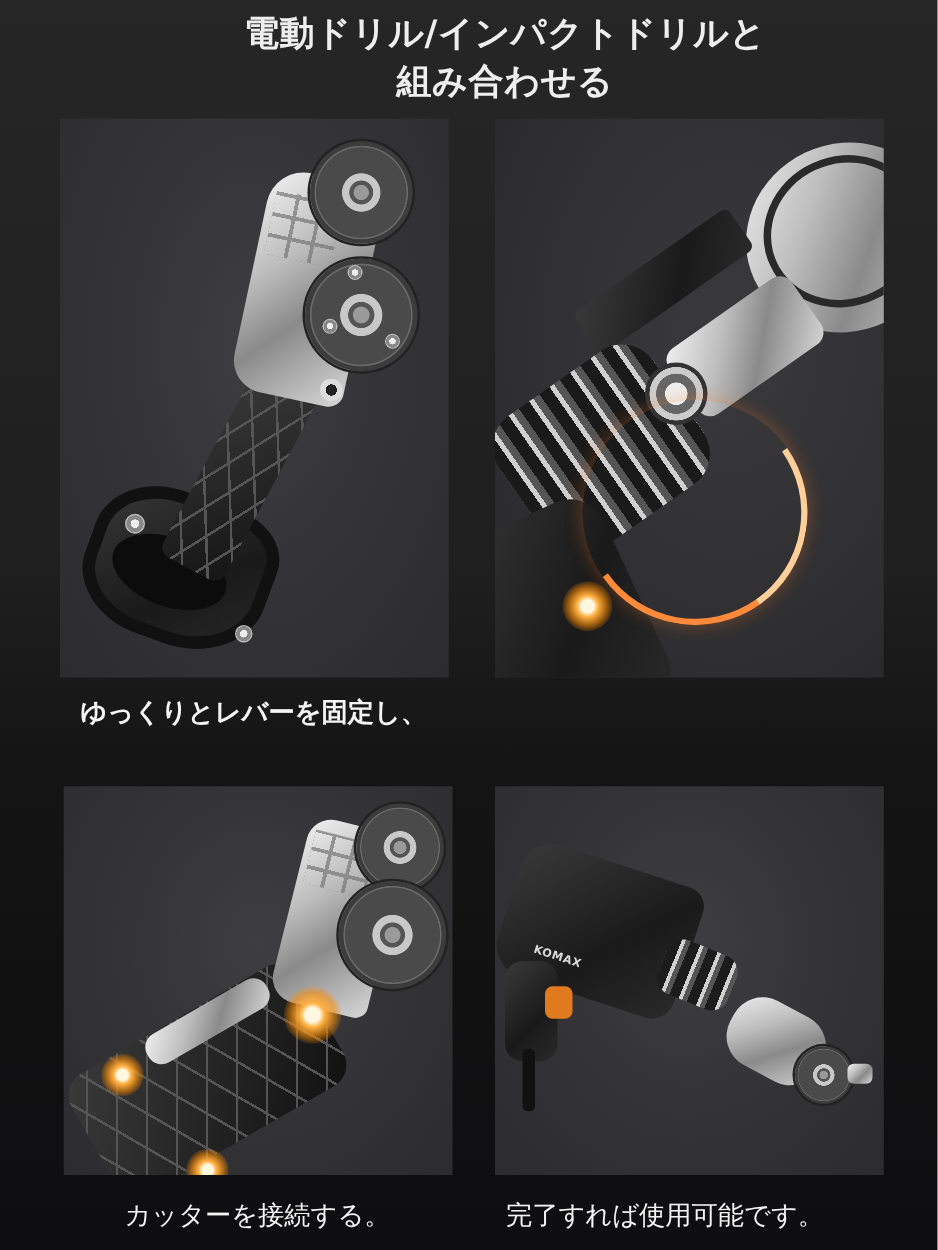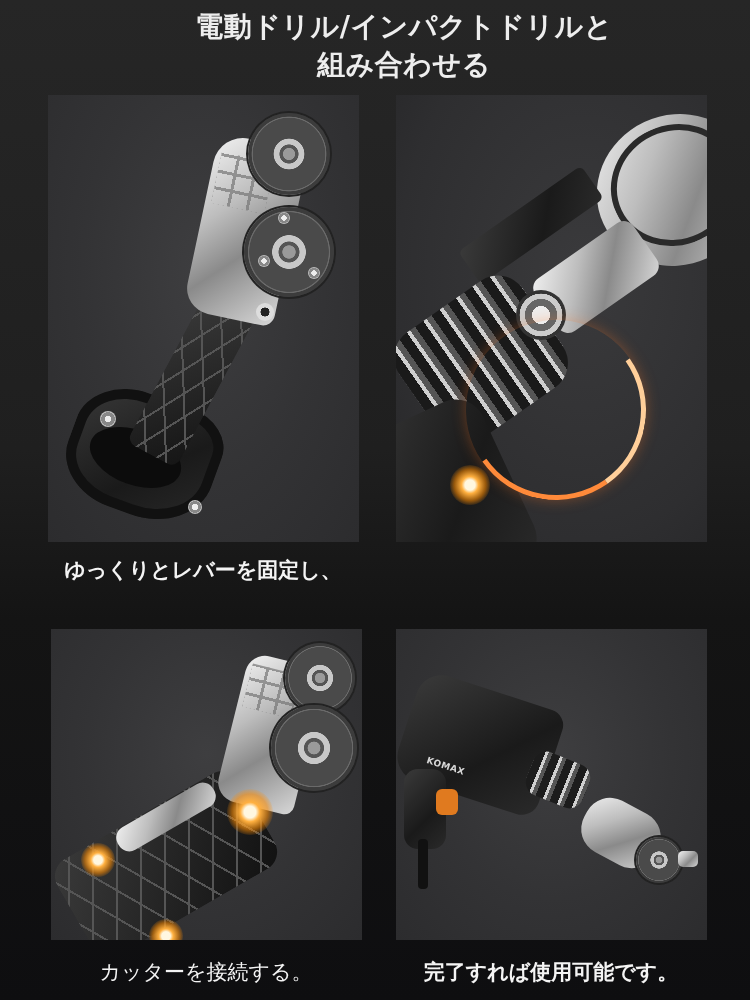--- a/index.html
+++ b/index.html
@@ -21,21 +21,21 @@
   #p2 { left: 396px; top: 95px;  height: 447px; background: radial-gradient(ellipse at 60% 40%, #3a3a3c 0%, #2e2e30 70%, #262628 100%); }
   #p3 { left: 51px;  top: 629px; height: 311px; }
   #p4 { left: 396px; top: 629px; height: 311px; }
   .caption {
     position: absolute; width: 340px; text-align: center;
     font-size: 21px; line-height: 32px; color: #f4f4f4;
   }
   #c1 { left: 33px;  top: 554px; font-weight: bold; }
   #c2 { left: 381px; top: 554px; }
   #c3 { left: 36px;  top: 956px; }
-  #c4 { left: 381px; top: 956px; font-weight: bold; }
+  #c4 { left: 362px; top: 956px; }
   .abs { position: absolute; }
   .metal { background: linear-gradient(135deg, #f2f2f2 0%, #bdbdbd 35%, #8a8a8a 60%, #d8d8d8 100%); }
   .dark  { background: linear-gradient(135deg, #3a3a3a 0%, #1a1a1a 60%, #2a2a2a 100%); }
   .wheel {
     border-radius: 50%;
     background: radial-gradient(circle, #9a9a9a 0 10%, #555 11% 16%, #c8c8c8 17% 26%, #4a4a4a 27% 62%, #6a6a6a 63% 64%, #3c3c3c 65% 100%);
     box-shadow: 0 0 0 2px #222;
   }
   .bolt { border-radius: 50%; background: radial-gradient(circle, #eee 0 30%, #888 31% 60%, #bbb 61%); }
   .glow { border-radius: 50%; background: radial-gradient(circle, #fff7e0 0 18%, #ffb040 30%, rgba(255,140,0,0.55) 55%, rgba(255,120,0,0) 75%); }

